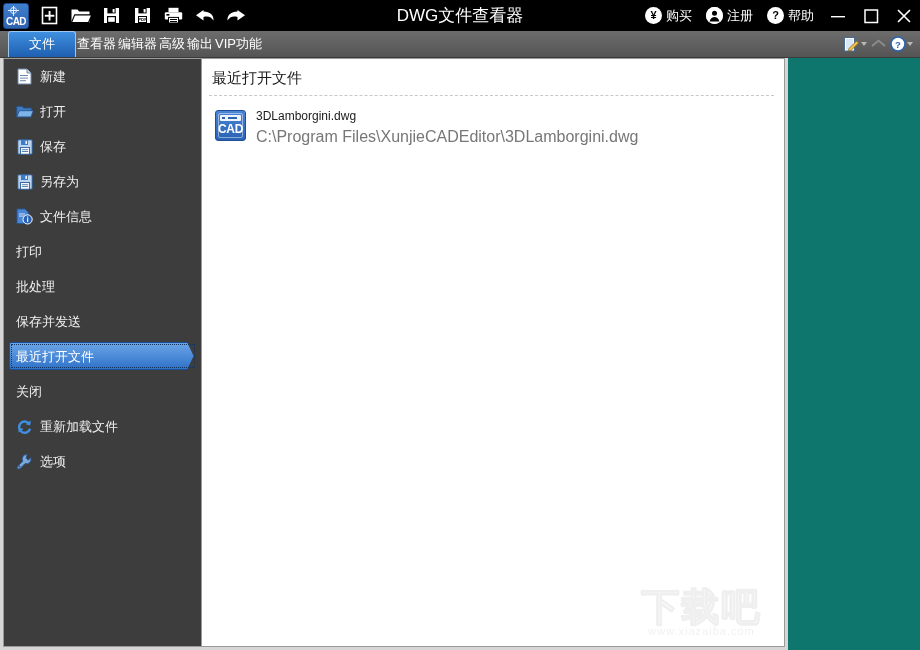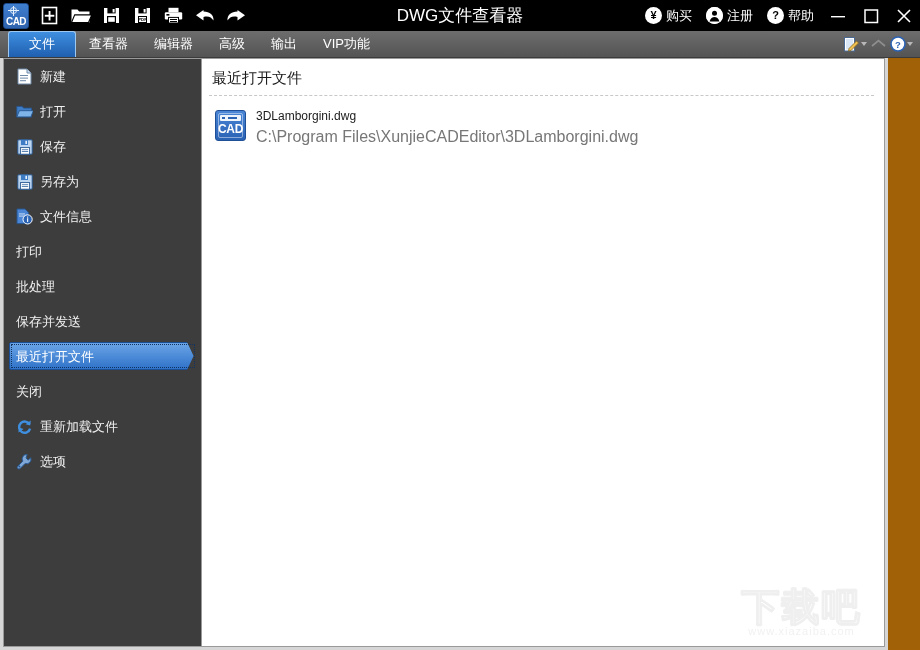--- a/index.html
+++ b/index.html
@@ -12,21 +12,21 @@
     height: 650px;
     font-family: "Liberation Sans", "DejaVu Sans", sans-serif;
     overflow: hidden;
     -webkit-font-smoothing: none;
   }
 
   #app {
     position: relative;
     width: 920px;
     height: 650px;
-    background: #a16207;
+    background: #0f766e;
     overflow: hidden;
   }
 
   
   .titlebar {
     position: absolute;
     left: 0; top: 0;
     width: 920px;
     height: 31px;
     background: #000000;
@@ -151,21 +151,21 @@
     width: 920px;
     height: 27px;
     background: linear-gradient(#6d6d6d, #545454);
     border-bottom: 1px solid #3b3b3b;
     box-sizing: border-box;
     display: flex;
   }
   .tab {
     height: 26px;
     line-height: 26px;
-    padding: 0 13px;
+    padding: 0 1px;
     color: #ffffff;
     font-size: 13px;
     white-space: nowrap;
   }
   .tab.active {
     background: linear-gradient(#3f8fe0, #1f5fb0);
     border: 1px solid #9fc8f0;
     border-bottom: none;
     border-radius: 3px 3px 0 0;
     height: 26px;
@@ -194,21 +194,21 @@
     border-left: 3px solid transparent;
     border-right: 3px solid transparent;
     border-top: 4px solid #b8b8b8;
     margin-left: 1px;
   }
 
   
   .body-frame {
     position: absolute;
     left: 0; top: 58px;
-    width: 888px;
+    width: 788px;
     height: 592px;
     background: #ffffff;
     box-sizing: border-box;
     border-left: 3px solid #d6d6d6;
     border-right: 3px solid #d6d6d6;
     border-bottom: 3px solid #d6d6d6;
   }
   .frame-inner {
     position: absolute;
     left: 0; top: 0; right: 0; bottom: 0;

